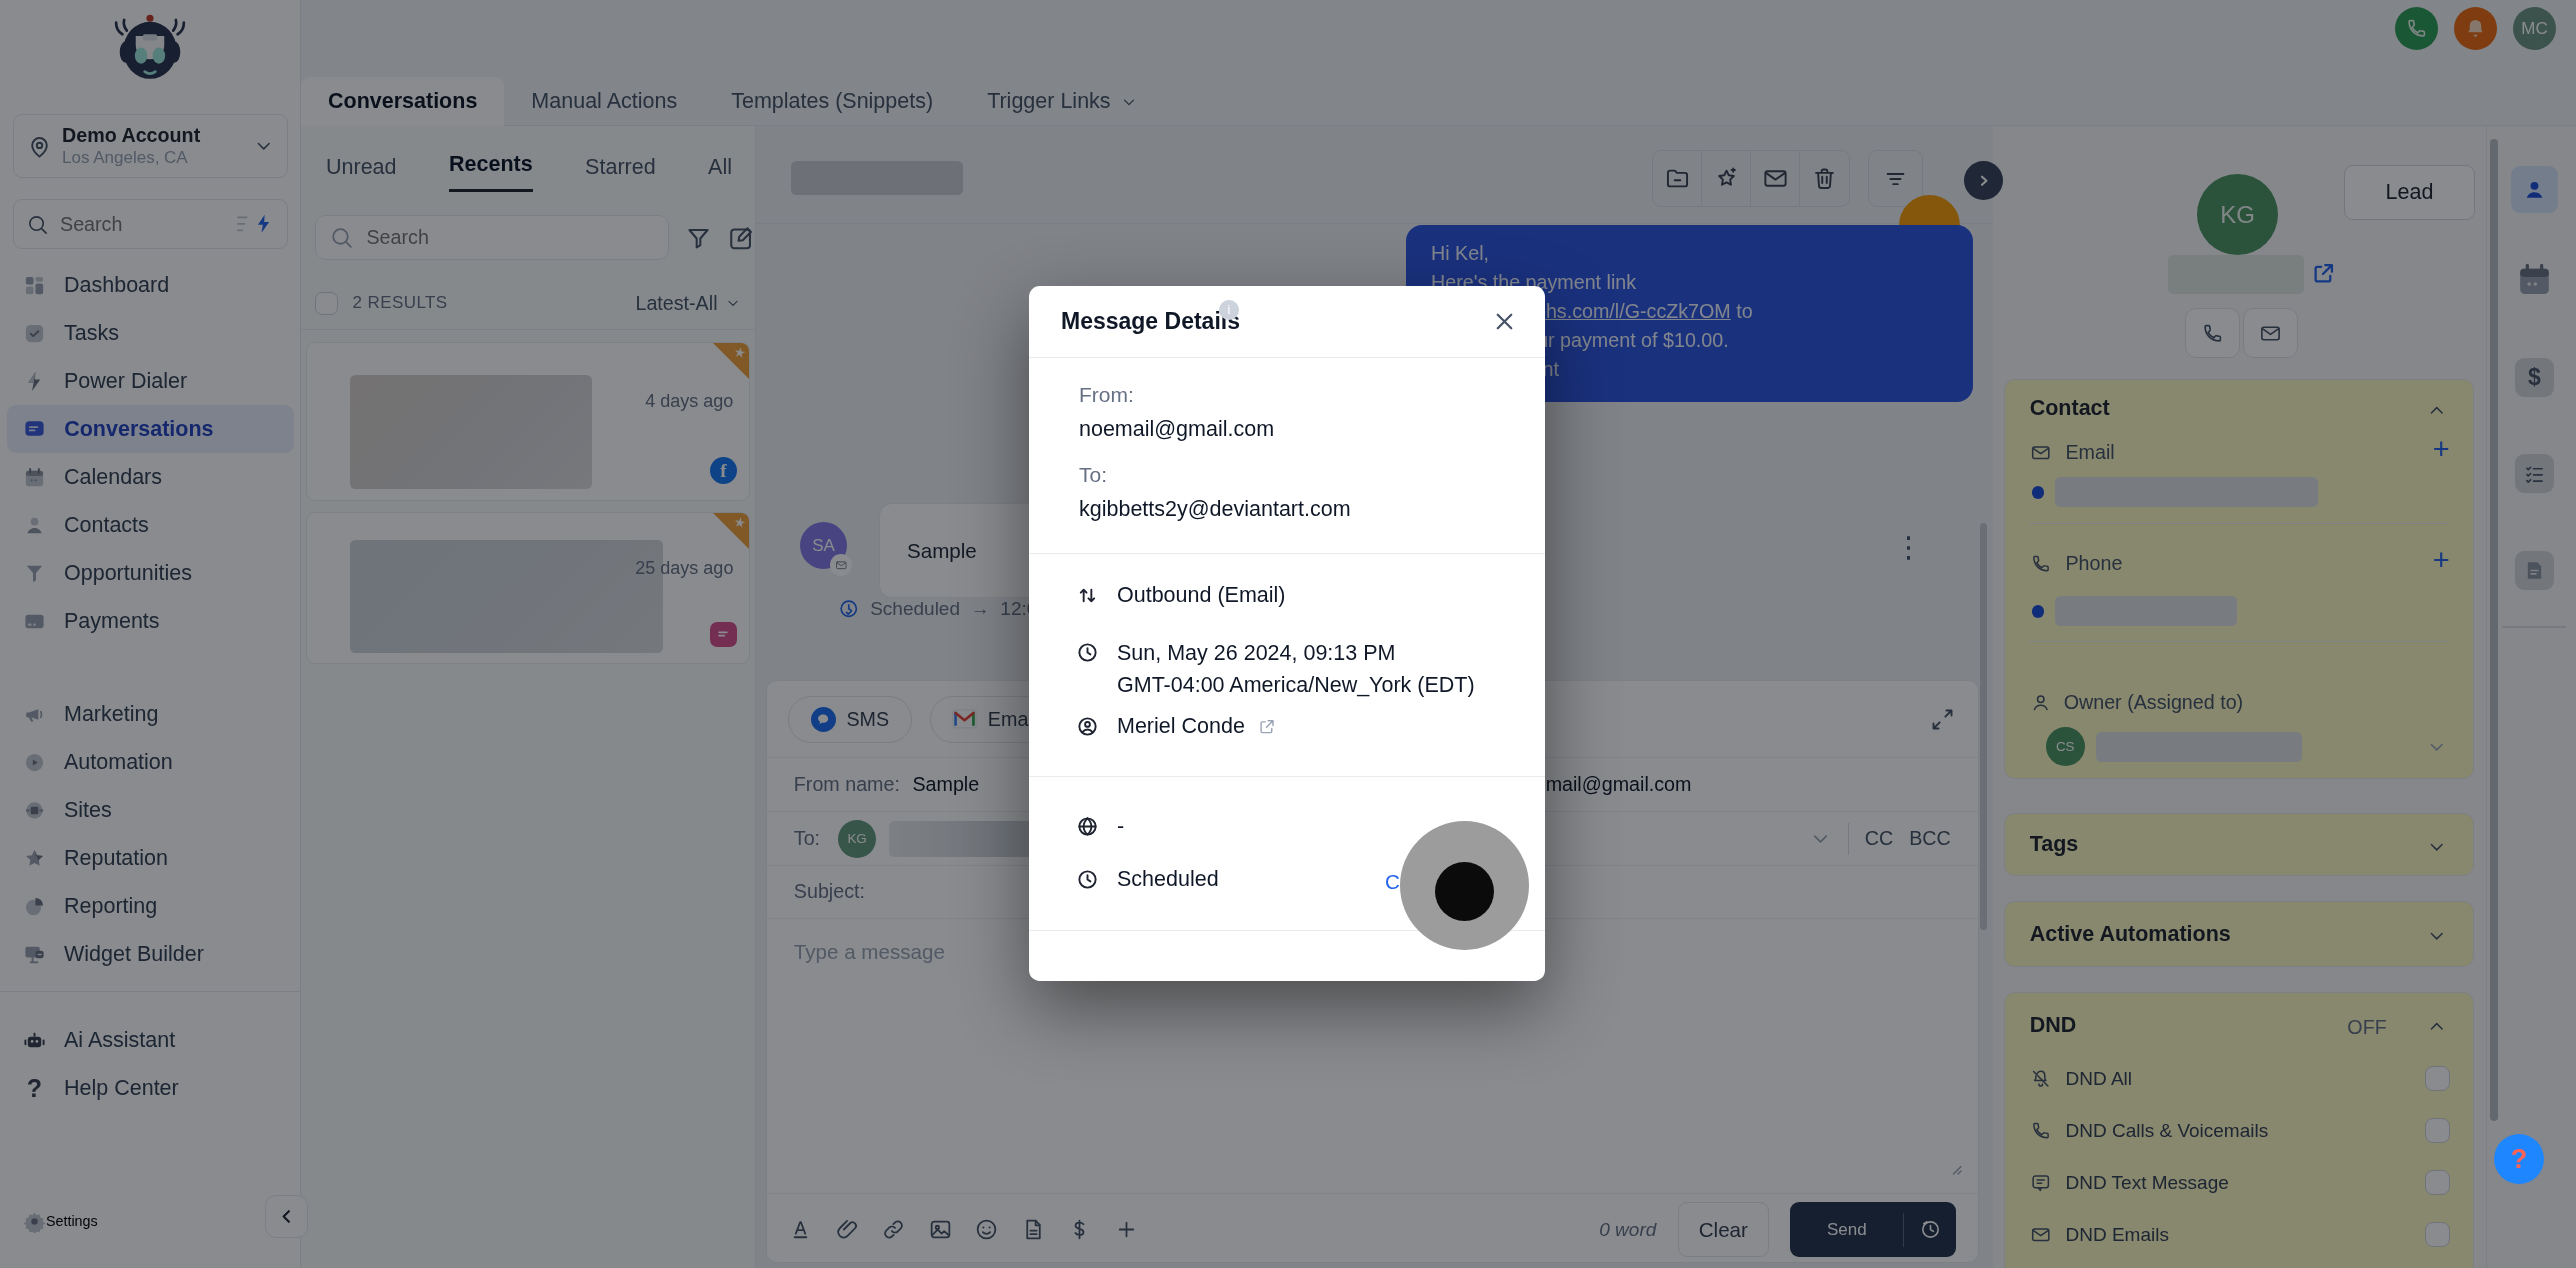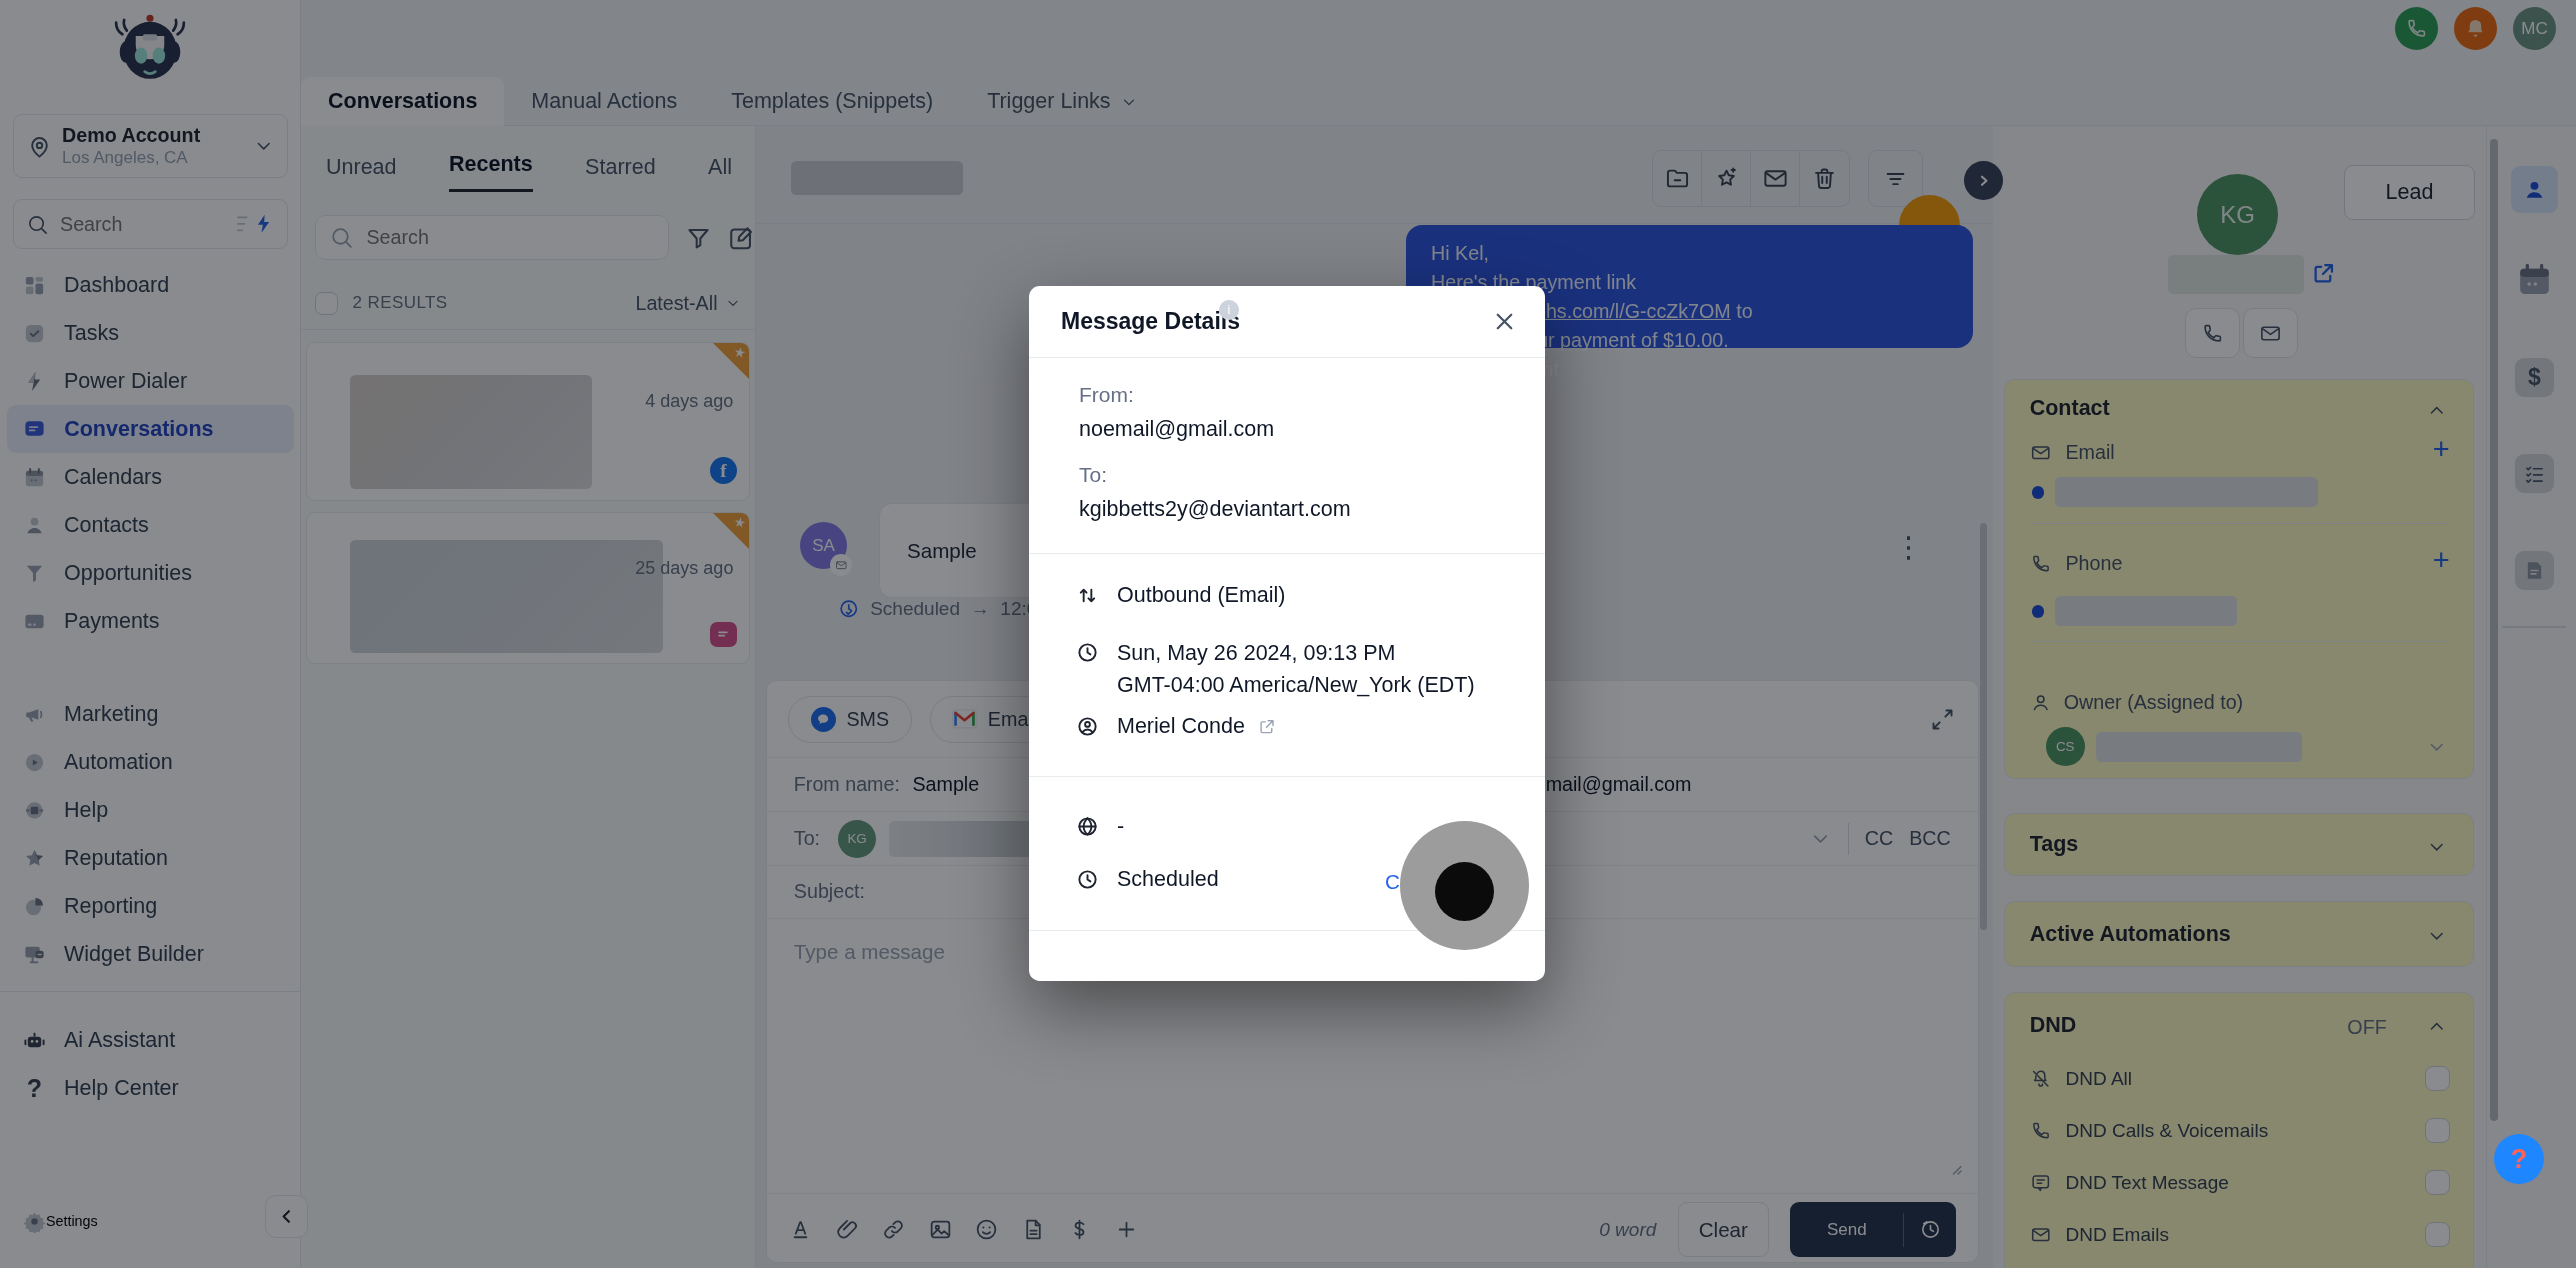--- a/index.html
+++ b/index.html
@@ -51,21 +51,21 @@
   
   .chat{position:absolute;left:756px;top:126px;width:1237px;bottom:0;background:#eef0f3;}
   .chat-head{position:absolute;left:0;right:0;top:0;height:98px;border-bottom:0.9px solid #e3e5ea;}
   .name-blur{position:absolute;left:35px;top:35px;width:172px;height:34px;background:#caccd1;border-radius:5.4px;}
   .act-group{position:absolute;right:143px;top:24px;height:57px;display:flex;border:0.9px solid #dcdfe4;border-radius:9px;background:transparent;}
   .act-cell{width:49px;display:flex;align-items:center;justify-content:center;border-right:0.9px solid #dcdfe4;cursor:pointer;}
   .act-cell:last-child{border-right:none;}
   .filter-btn{position:absolute;right:70px;top:24px;width:55px;height:57px;border:0.9px solid #dcdfe4;border-radius:9px;display:flex;align-items:center;justify-content:center;cursor:pointer;}
   .next-circle{position:absolute;right:-9.8px;top:35px;width:39px;height:39px;border-radius:50%;background:#39455c;display:flex;align-items:center;justify-content:center;cursor:pointer;z-index:3;}
   .orange-sliver{position:absolute;left:1143px;top:69px;width:61px;height:61px;border-radius:50%;background:#f59e0b;}
-  .email-bubble{position:absolute;left:650px;top:99px;width:567px;height:123px;background:#2f56e0;border-radius:16px;padding:14.3px 25px;color:rgba(255,255,255,.93);font-size:19.7px;line-height:29px;}
+  .email-bubble{position:absolute;left:650px;top:99px;width:567px;height:177px;background:#2f56e0;border-radius:16px;padding:14.3px 25px;color:rgba(255,255,255,.93);font-size:19.7px;line-height:29px;}
   .email-bubble a{color:rgba(255,255,255,.93);text-decoration:underline;}
   .avatar{border-radius:50%;display:flex;align-items:center;justify-content:center;color:#fff;}
   .sample-bubble{position:absolute;left:123px;top:377px;width:420px;height:95px;background:#fff;border:0.9px solid #e8eaee;border-radius:12.5px;display:flex;align-items:center;padding:0 27px;font-size:20.6px;color:#1f2937;}
   .sched-row{position:absolute;left:82px;top:472px;display:flex;align-items:center;gap:10.7px;font-size:19px;color:#667085;white-space:nowrap;}
   .chat-scroll{position:absolute;left:1224px;top:397px;width:7.2px;height:407px;background:#c6cad0;border-radius:3.6px;}
   
   .composer{position:absolute;left:9.8px;top:554px;width:1213px;height:583px;background:#fff;border:0.9px solid #e7e9ec;border-radius:10.7px;}
   .comp-tabs{position:absolute;left:0;right:0;top:0;height:77px;border-bottom:0.9px solid #eef0f2;display:flex;align-items:center;padding:0 21.5px;gap:18px;}
   .pill{height:47px;border:0.9px solid #e2e4e8;border-radius:23px;display:flex;align-items:center;gap:10.7px;padding:0 21.5px;font-size:19.7px;color:#374151;background:#fff;cursor:pointer;}
   .comp-row{position:absolute;left:0;right:0;height:54px;border-bottom:0.9px solid #eef0f2;display:flex;align-items:center;padding:0 27px;font-size:19.7px;color:#667085;}
@@ -227,21 +227,21 @@
           </svg>
         <span class="lbl">Automation</span>
       </div>
       <div class="nav-item">
         <svg width="23" height="23" viewBox="0 0 24 24">
             <circle cx="12" cy="12" r="8.5" fill="#c3c9d2"></circle>
             <rect x="8" y="8" width="8" height="8" rx="1.5" fill="#6b7482"></rect>
             <rect x="3" y="10.5" width="4" height="3" rx="1" fill="#9aa3b2"></rect>
             <rect x="17" y="10.5" width="4" height="3" rx="1" fill="#9aa3b2"></rect>
           </svg>
-        <span class="lbl">Help</span>
+        <span class="lbl">Sites</span>
       </div>
       <div class="nav-item">
         <svg width="23" height="23" viewBox="0 0 24 24">
             <path d="M12 3l2.7 5.6 6.1.8-4.5 4.2 1.1 6-5.4-3-5.4 3 1.1-6L3.2 9.4l6.1-.8z" fill="#9aa3b2"></path>
             <path d="M12 3l2.7 5.6 6.1.8-4.5 4.2.5 3z" fill="#6b7482"></path>
           </svg>
         <span class="lbl">Reputation</span>
       </div>
       <div class="nav-item">
         <svg width="23" height="23" viewBox="0 0 24 24">

